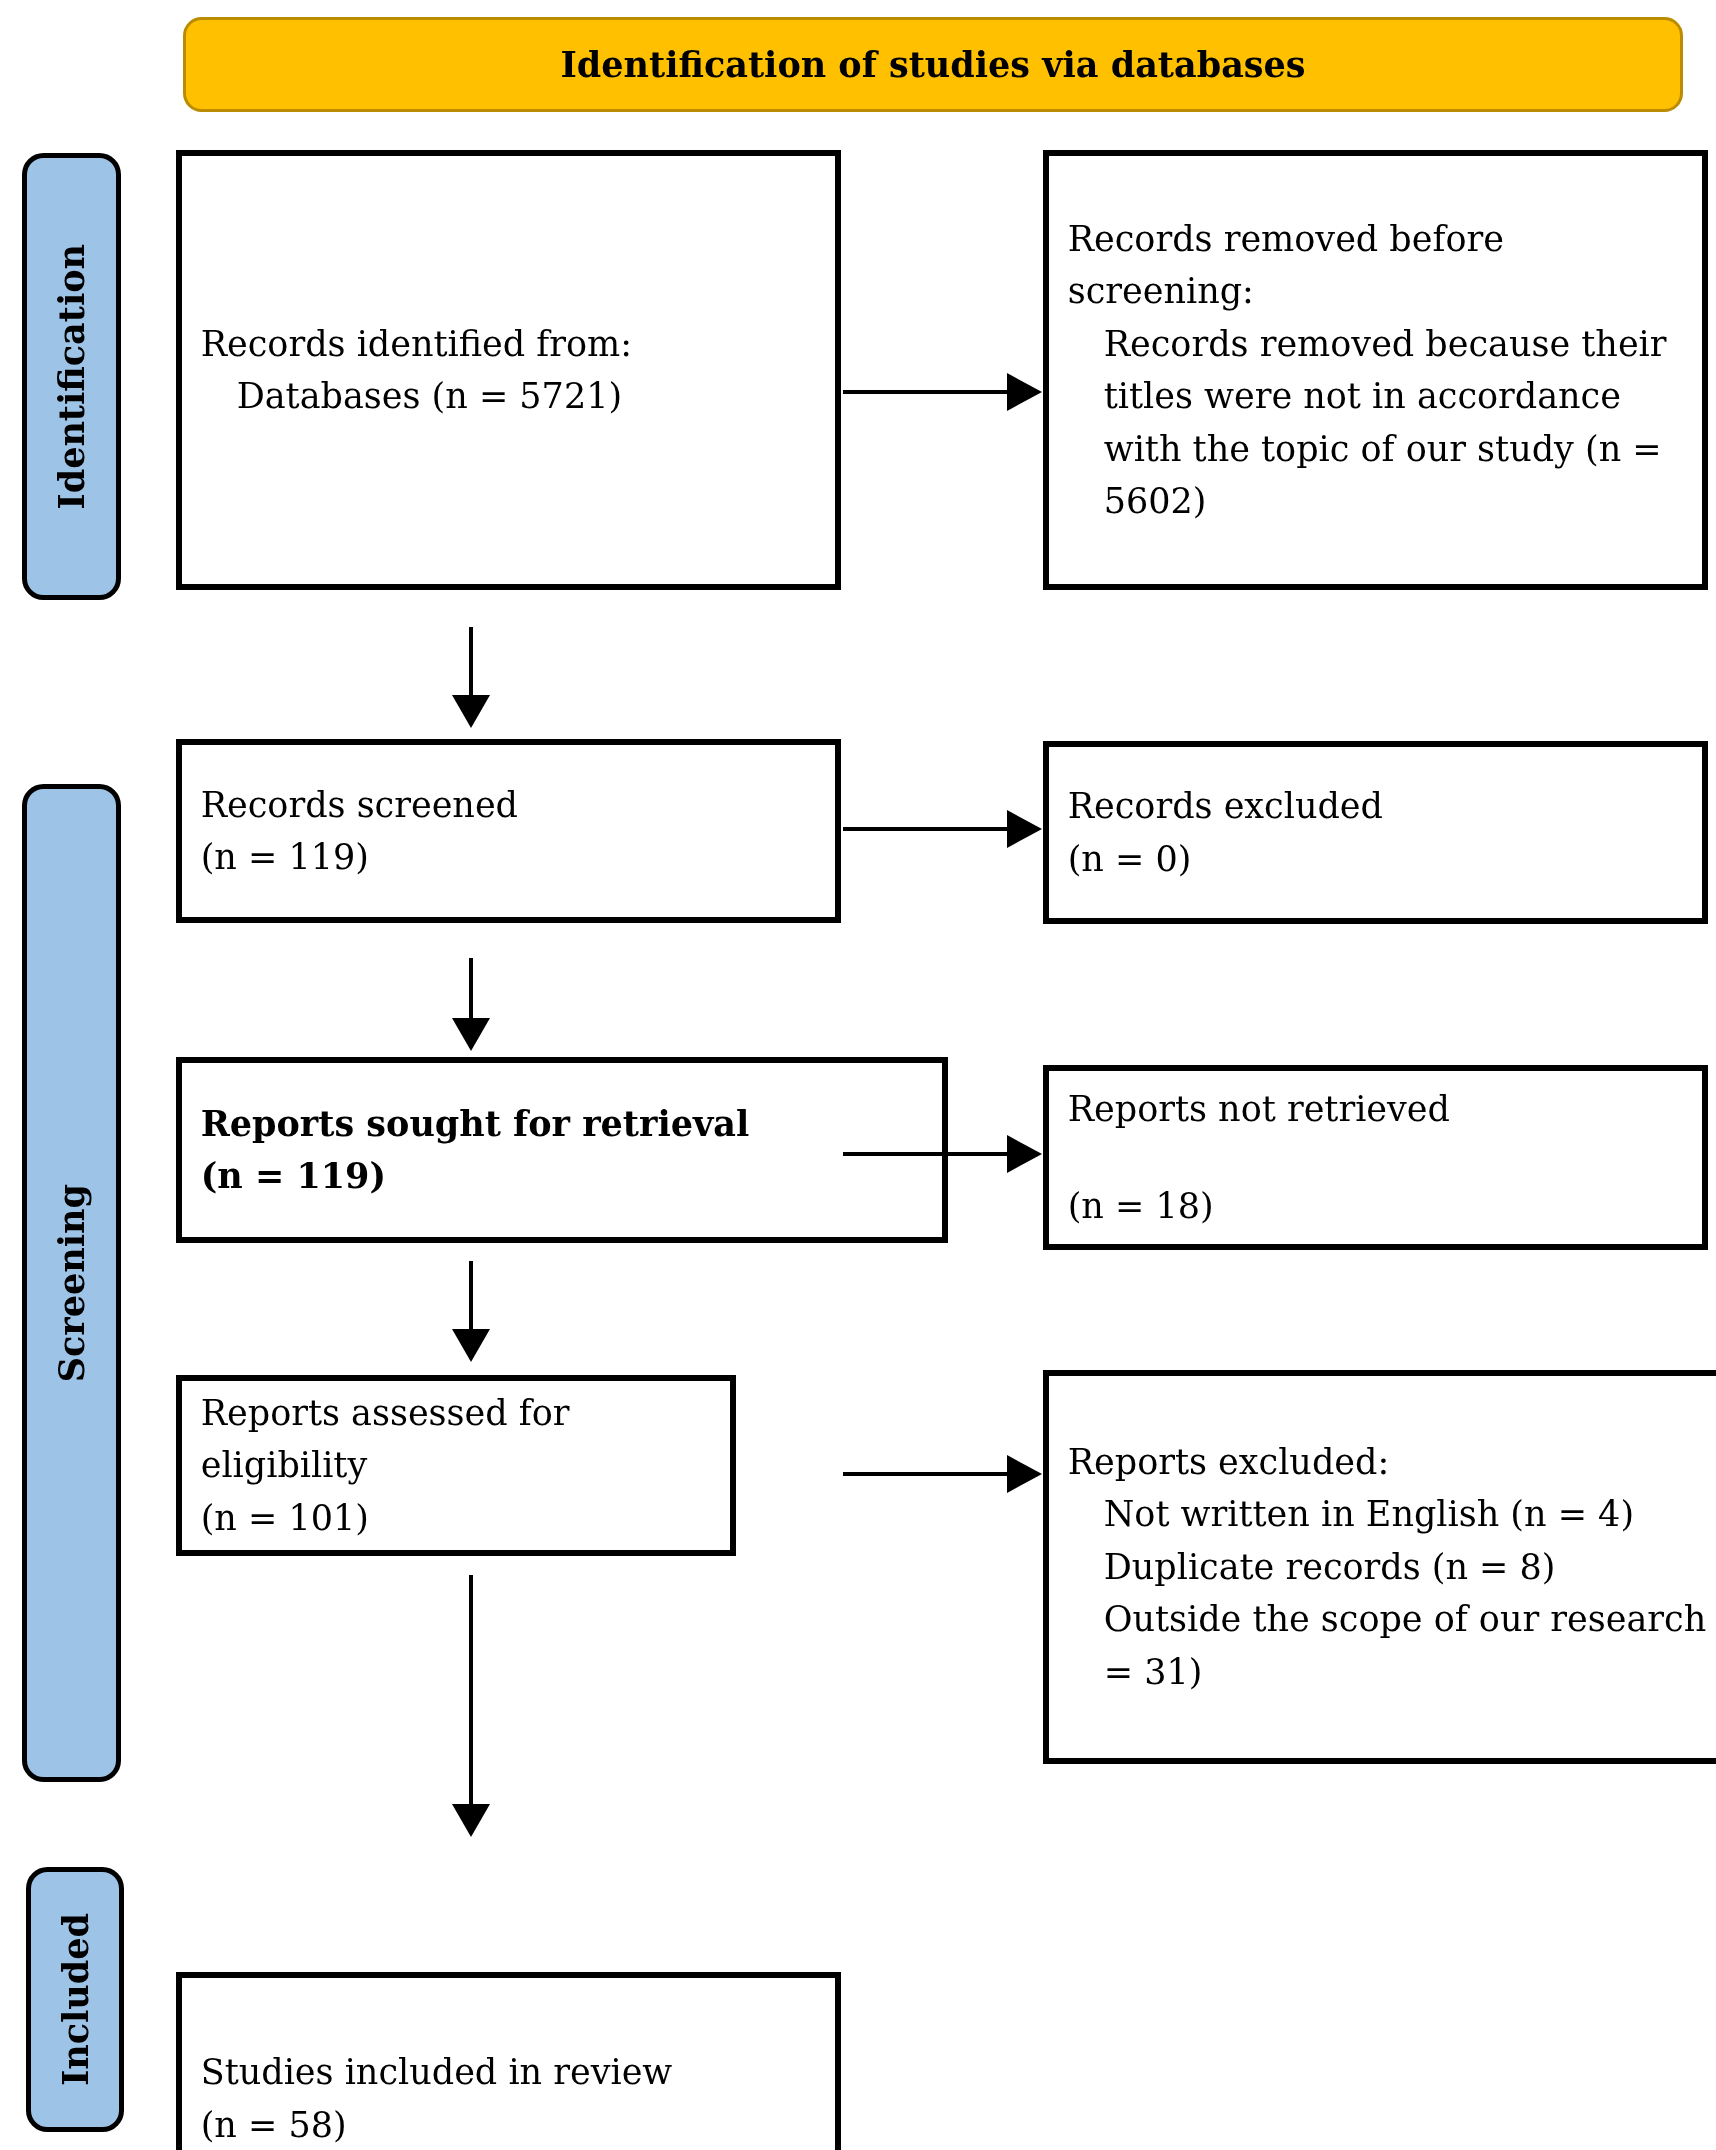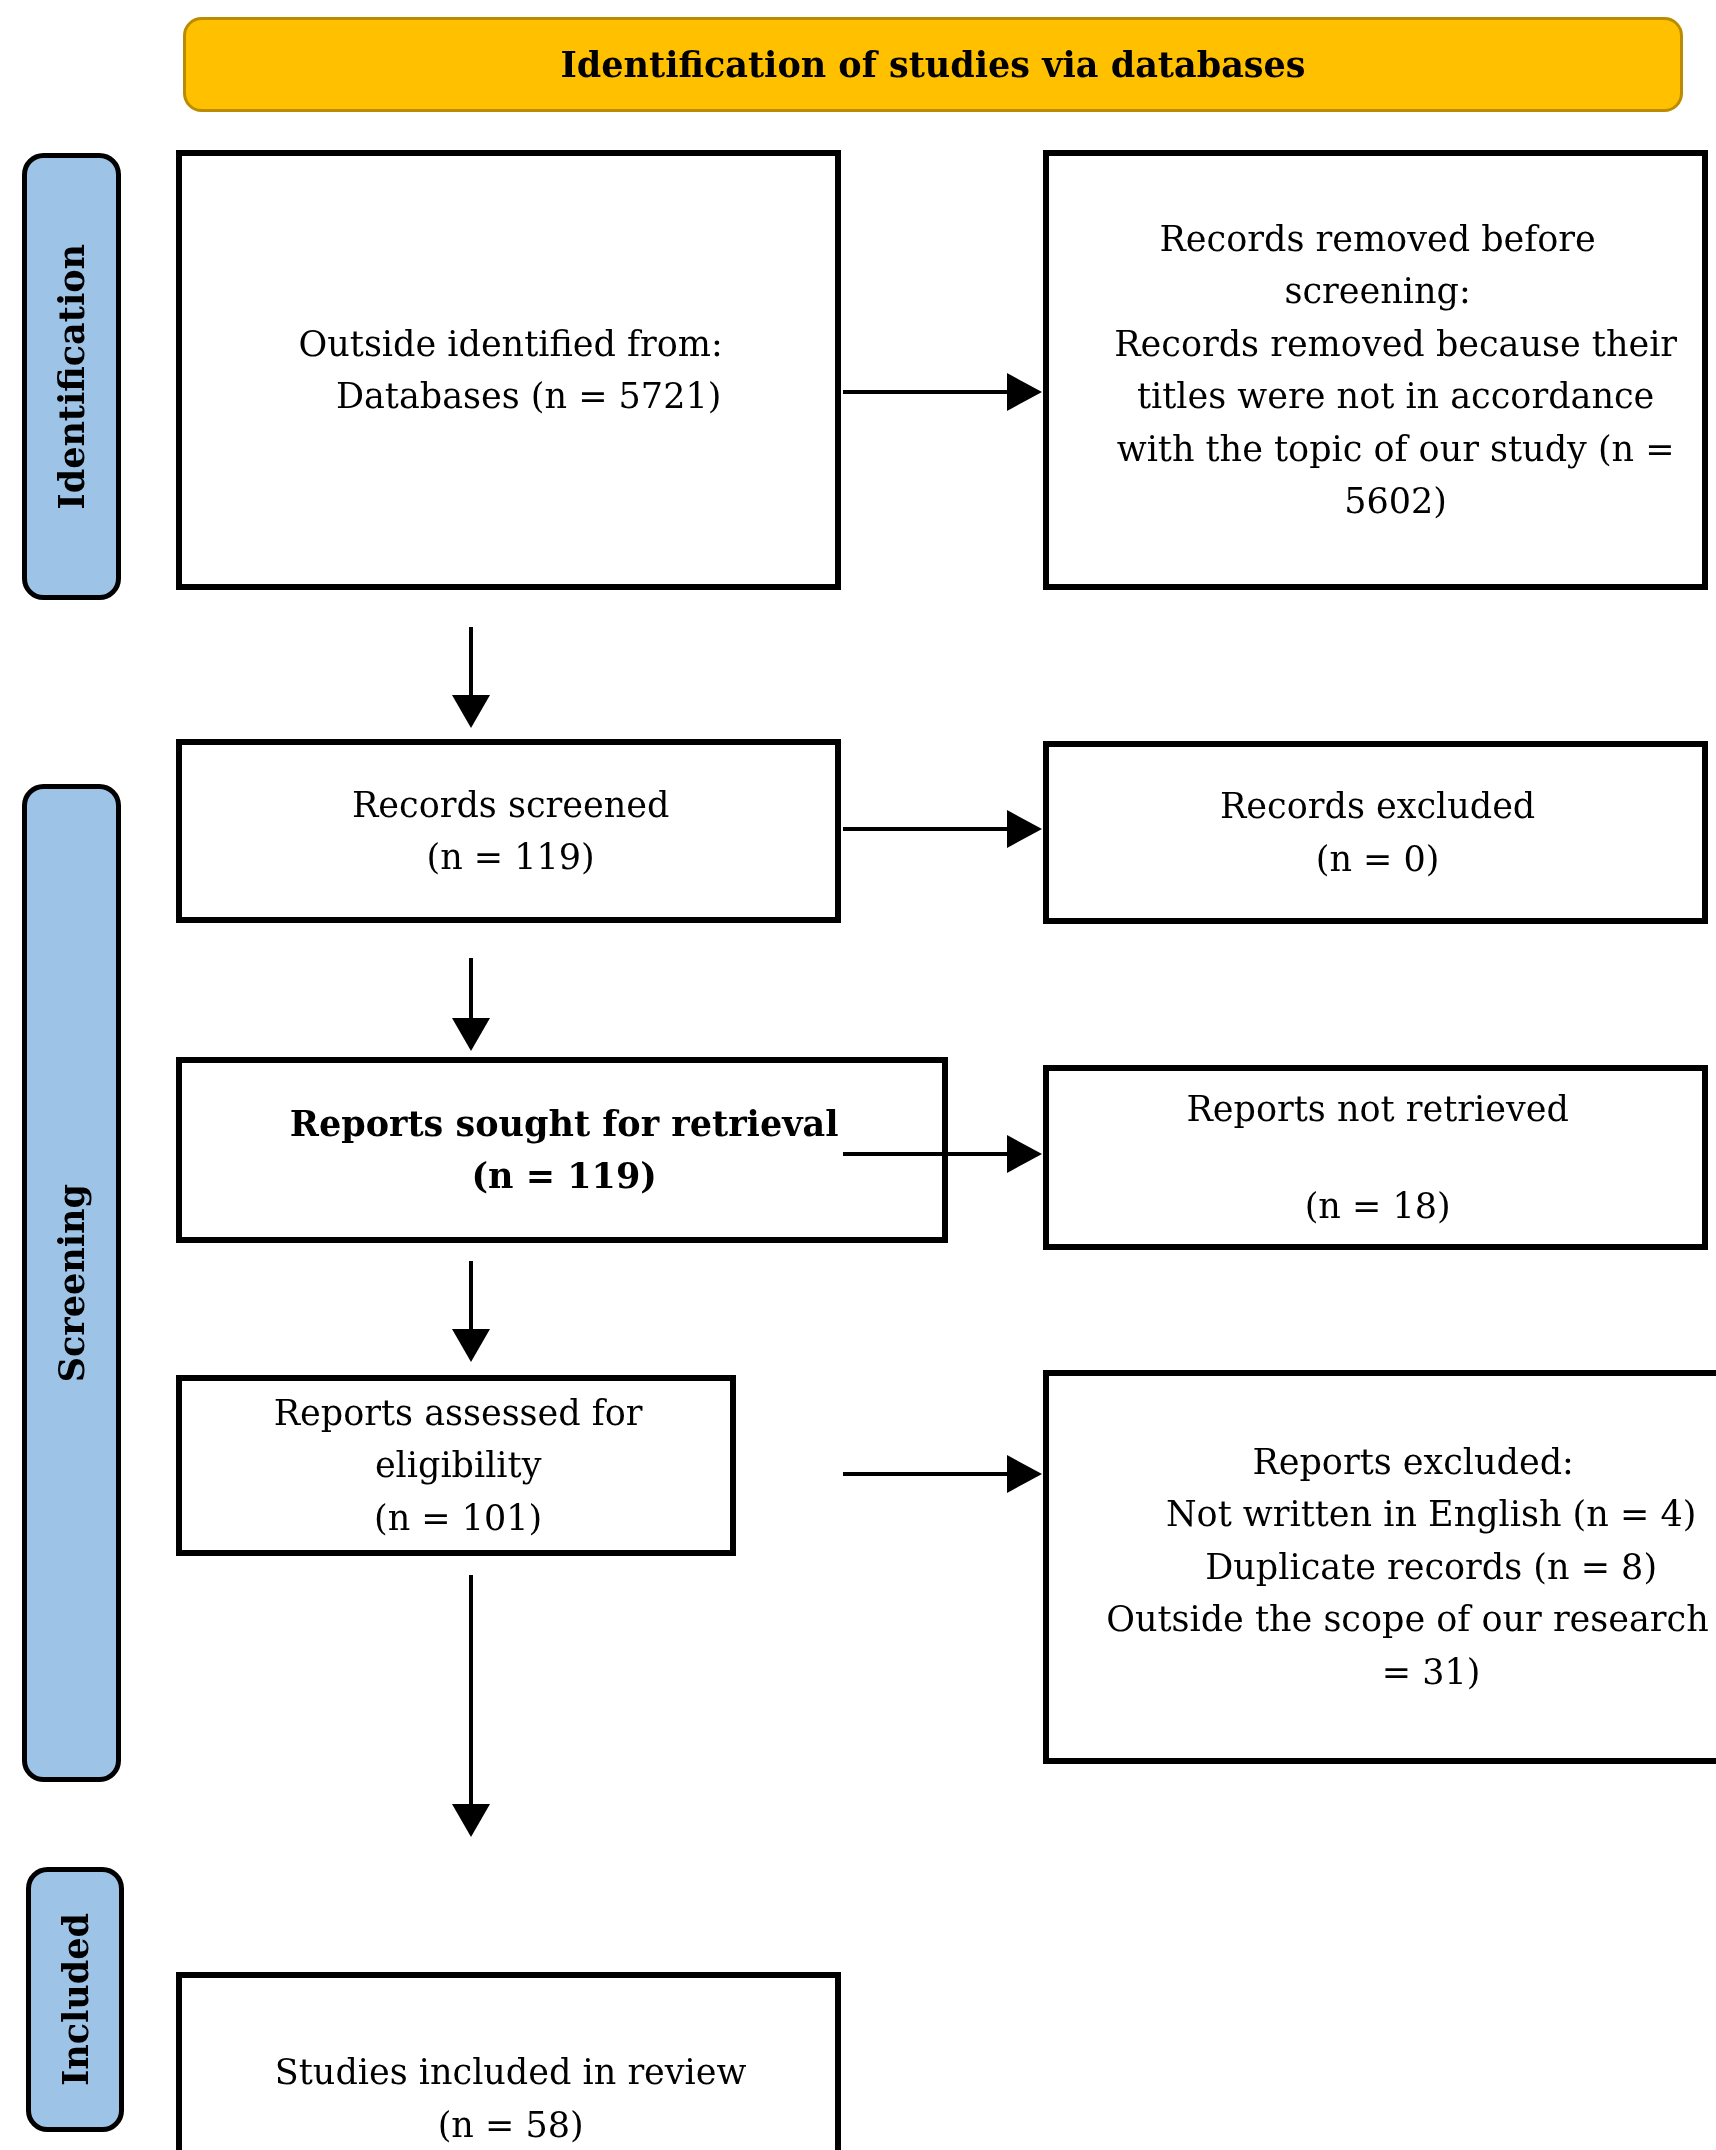--- a/index.html
+++ b/index.html
@@ -48,21 +48,20 @@
   }
   .box {
     position: absolute;
     box-sizing: border-box;
     background: var(--background);
     border: 6.5px solid var(--box-border);
     display: flex; flex-direction: column; justify-content: center;
     padding: 11.5px 14.4px 11.5px 18.7px;
     font-size: 35px;
     line-height: 1.5;
-    text-align: center;
   }
   .indent { margin-left: 36px; }
   .arrow-line-v { position: absolute; width: 4.3px; background: var(--arrow); }
   .arrow-head-v {
     position: absolute; width: 0; height: 0;
     border-left: 19.4px solid transparent;
     border-right: 19.4px solid transparent;
     border-top: 33px solid var(--arrow);
   }
   .arrow-line-h { position: absolute; height: 4.3px; background: var(--arrow); }
@@ -86,21 +85,21 @@
     <span>Identification</span>
   </div>
   <div class="stage" style="left:21.6px; top:784px; width:99px; height:998px;">
     <span>Screening</span>
   </div>
   <div class="stage" style="left:26px; top:1867px; width:98px; height:265px;">
     <span>Included</span>
   </div>
 
   <div class="box" style="left:176px; top:150px; width:665px; height:440px;">
-    <div>Outside identified from:</div>
+    <div>Records identified from:</div>
     <div class="indent">Databases (n = 5721)</div>
   </div>
 
   <div class="box" style="left:176px; top:739px; width:665px; height:184px;">
     <div>Records screened</div>
     <div>(n = 119)</div>
   </div>
 
   <div class="box" style="left:176px; top:1057px; width:772px; height:186px;font-weight:bold;">
     <div>Reports sought for retrieval</div>

